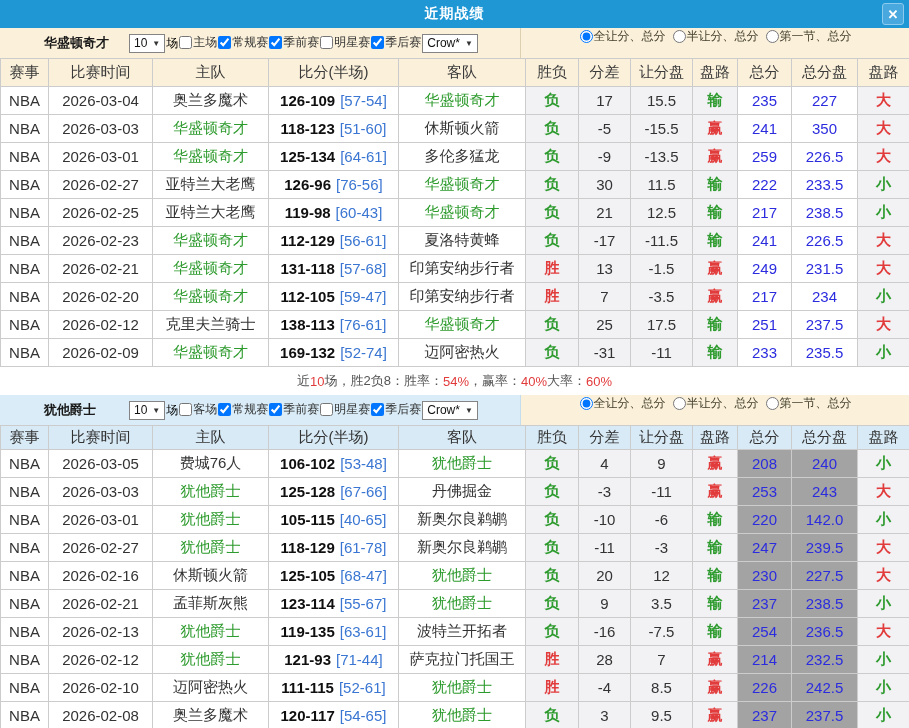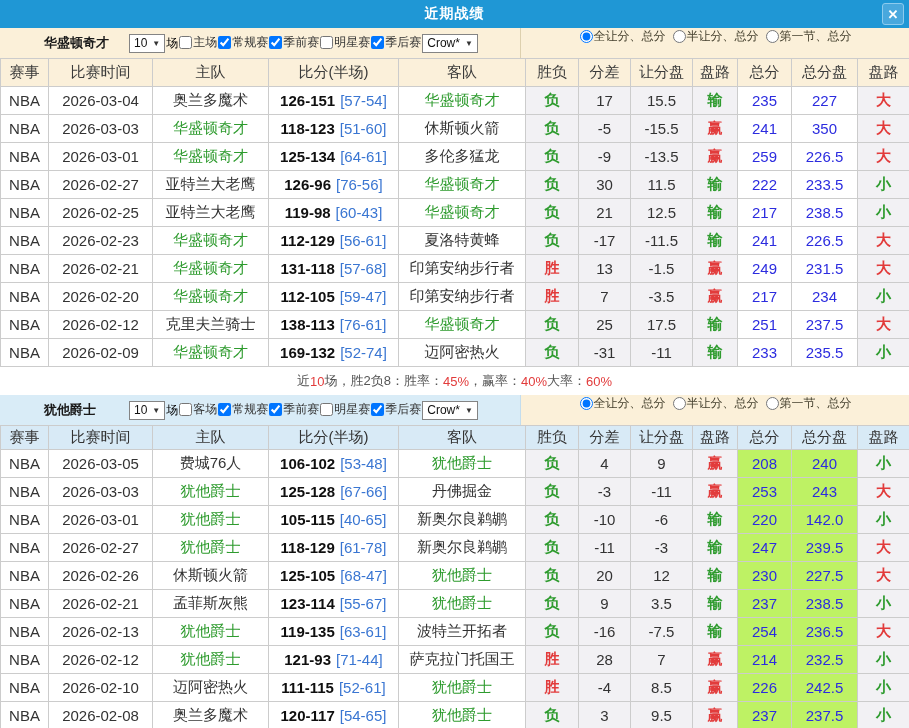--- a/index.html
+++ b/index.html
@@ -28,21 +28,21 @@
   .cb input, .rd input { width: 13px; height: 13px; margin: 0 1px 0 1px; vertical-align: middle; }
   .rd { margin: 0 3px; color: #45402e; }
 
   table { border-collapse: collapse; table-layout: fixed; width: 909px; font-size: 15px; }
   th, td { border: 1px solid #ccc; text-align: center; padding: 0;
            overflow: hidden; white-space: nowrap; }
   .t0 th { background: #fbf0da; height: 28px; color: #3a3a3a; font-weight: normal; }
   .t1 th { background: #d8eaf6; height: 24px; color: #333; font-weight: normal; }
   td { height: 28px; background: #fff; color: #333; }
   td.g { background: #f2f1f4; }
-  .t1 td.tl { background: #bef264; }
+  .t1 td.tl { background: #a3a3a3; }
   .green { color: #2e9b2e; }
   .red { color: #e23b3b; }
   .b { font-weight: bold; }
   .blue { color: #2c2cdf; }
   .score-main { font-weight: bold; color: #0f0f0f; }
   .score-half { color: #3a76d2; margin-left: 5px; }
 
   .summary { height: 28px; display: flex; align-items: center; justify-content: center;
              font-size: 13px; color: #555; background: #fff; }
 </style>
@@ -128,21 +128,21 @@
             <th>总分</th>
             <th>总分盘</th>
             <th>盘路</th>
           </tr>
         </thead>
       <tbody>
           <tr>
             <td><span>NBA</span></td>
             <td><span>2026-03-04</span></td>
             <td><span>奥兰多魔术</span></td>
-            <td><span class="score-main">126-151</span><span class="score-half">[57-54]</span></td>
+            <td><span class="score-main">126-109</span><span class="score-half">[57-54]</span></td>
             <td><span class="green">华盛顿奇才</span></td>
             <td class="g"><span class="green b">负</span></td>
             <td class="g"><span>17</span></td>
             <td class="g"><span>15.5</span></td>
             <td class="g"><span class="green b">输</span></td>
             <td class="tl"><span class="blue">235</span></td>
             <td class="tl"><span class="blue">227</span></td>
             <td class="g"><span class="red b">大</span></td>
           </tr>
           <tr>
@@ -270,21 +270,21 @@
             <td class="tl"><span class="blue">233</span></td>
             <td class="tl"><span class="blue">235.5</span></td>
             <td class="g"><span class="green b">小</span></td>
           </tr>
         </tbody>
     </table>
     <div class="summary">
         <span>近 </span>
         <span class="red">10</span>
         <span> 场，胜2负8：胜率：</span>
-        <span class="red">45%</span>
+        <span class="red">54%</span>
         <span>，赢率：</span>
         <span class="red">40%</span>
         <span> 大率：</span>
         <span class="red">60%</span>
       </div>
   </div>
 
   <div>
     <div class="sec-header s1">
       <div class="left">
@@ -411,21 +411,21 @@
             <td class="g"><span class="green b">负</span></td>
             <td class="g"><span>-11</span></td>
             <td class="g"><span>-3</span></td>
             <td class="g"><span class="green b">输</span></td>
             <td class="tl"><span class="blue">247</span></td>
             <td class="tl"><span class="blue">239.5</span></td>
             <td class="g"><span class="red b">大</span></td>
           </tr>
           <tr>
             <td><span>NBA</span></td>
-            <td><span>2026-02-26</span></td>
+            <td><span>2026-02-16</span></td>
             <td><span>休斯顿火箭</span></td>
             <td><span class="score-main">125-105</span><span class="score-half">[68-47]</span></td>
             <td><span class="green">犹他爵士</span></td>
             <td class="g"><span class="green b">负</span></td>
             <td class="g"><span>20</span></td>
             <td class="g"><span>12</span></td>
             <td class="g"><span class="green b">输</span></td>
             <td class="tl"><span class="blue">230</span></td>
             <td class="tl"><span class="blue">227.5</span></td>
             <td class="g"><span class="red b">大</span></td>

